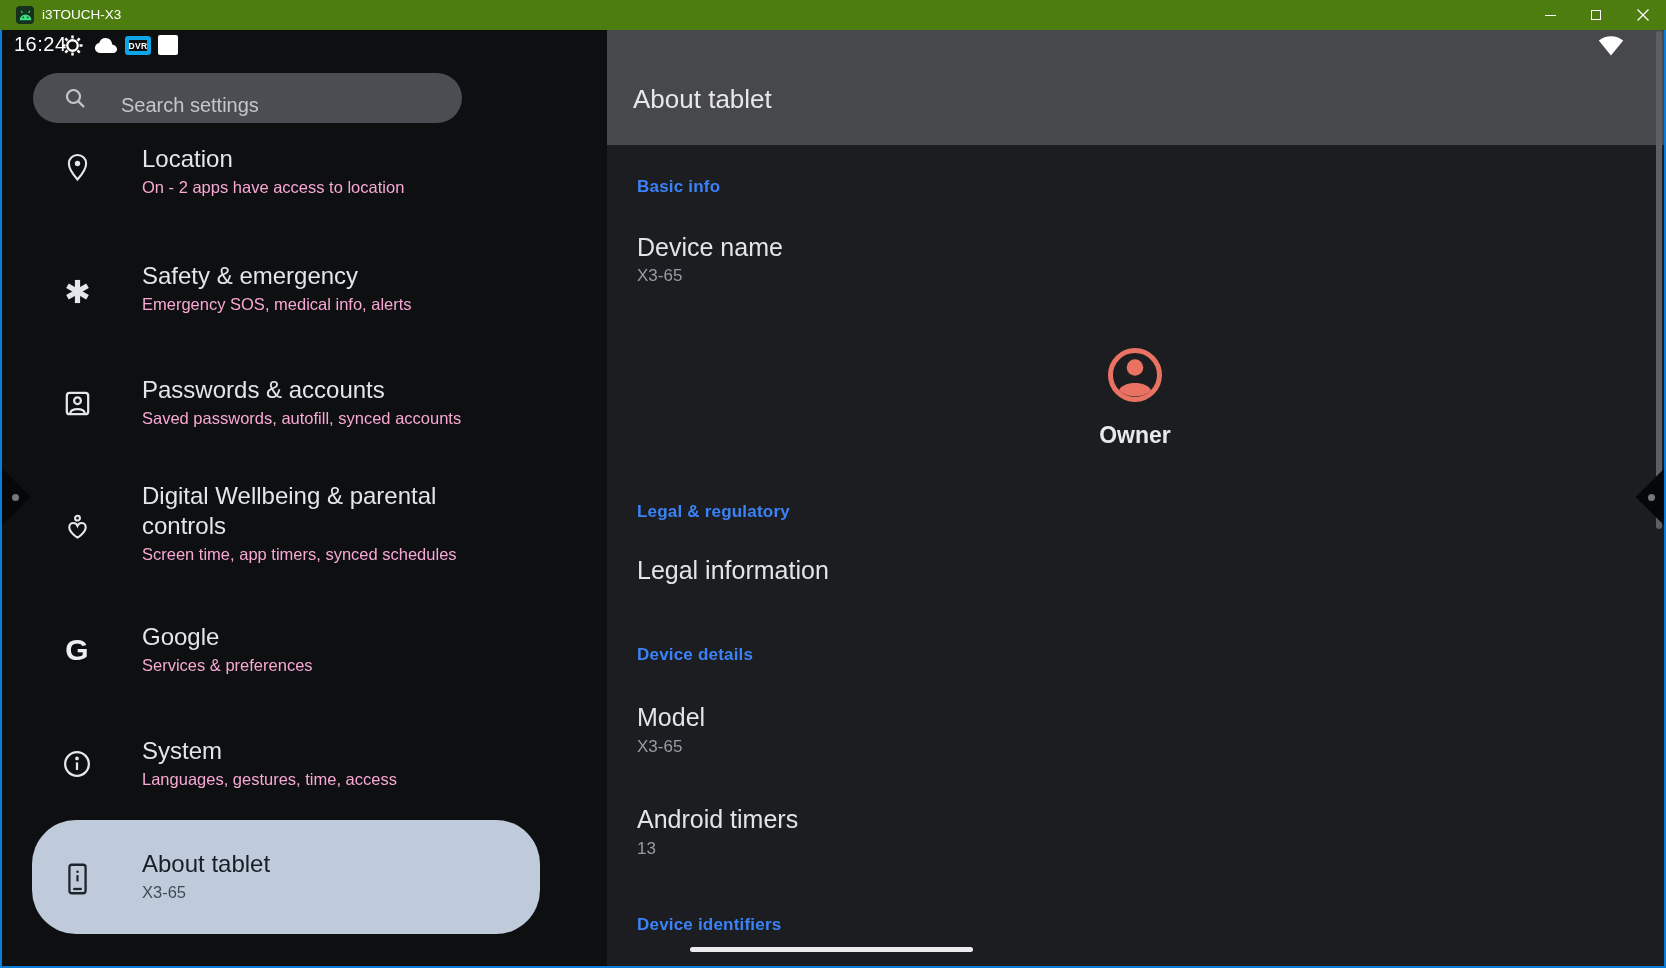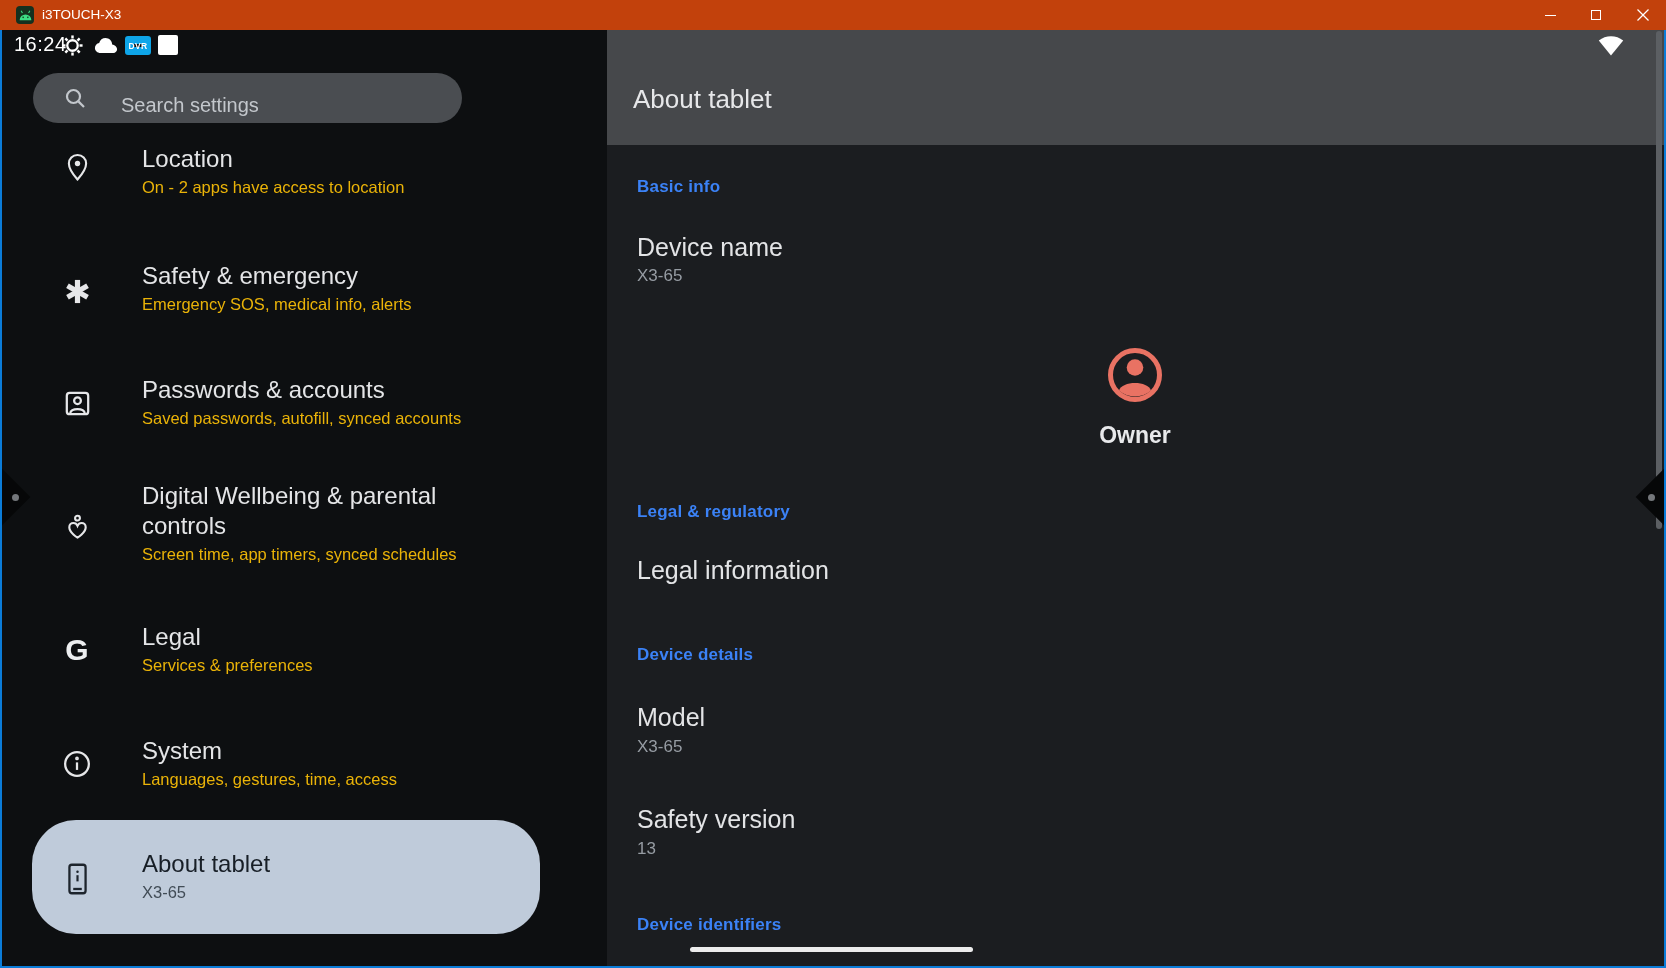--- a/index.html
+++ b/index.html
@@ -1,53 +1,53 @@
 <!DOCTYPE html>
 <html><head>
 <meta charset="utf-8">
 <style>
   html,body{margin:0;padding:0;background:#000;}
   *{box-sizing:border-box;font-family:"Liberation Sans",sans-serif;}
   .screen{position:relative;width:1666px;height:968px;overflow:hidden;background:#1b1d20;}
 
   
-  .titlebar{position:absolute;left:0;top:0;width:1666px;height:30px;background:#c2410c;display:flex;align-items:center;}
+  .titlebar{position:absolute;left:0;top:0;width:1666px;height:30px;background:#4d7c0f;display:flex;align-items:center;}
   .app-badge{position:absolute;left:16px;top:6px;width:18px;height:18px;background:#15301f;border-radius:4px;display:flex;align-items:center;justify-content:center;}
   .win-title{position:absolute;left:42px;top:0;line-height:30px;font-size:13.5px;color:#fff;}
   .win-btn{position:absolute;top:0;width:46px;height:30px;display:flex;align-items:center;justify-content:center;cursor:default;}
   .btn-min{left:1527px;} .btn-max{left:1573px;} .btn-close{left:1620px;}
   .glyph-min{display:block;width:11px;height:0;border-top:1.4px solid #fff;}
   .glyph-max{display:block;width:10px;height:10px;border:1.4px solid #fff;}
   .border-left,.border-right{position:absolute;top:30px;width:2px;height:938px;background:#0b7cd8;}
   .border-left{left:0;} .border-right{left:1664px;}
   .border-bottom{position:absolute;left:0;top:966px;width:1666px;height:2px;background:#0b7cd8;}
 
   
   .sidebar{position:absolute;left:2px;top:30px;width:605px;height:936px;background:#0d0f11;}
   .main-header{position:absolute;left:607px;top:30px;width:1057px;height:115px;background:#46484b;}
   .main-content{position:absolute;left:607px;top:145px;width:1057px;height:821px;background:#1b1d20;}
 
   
   .stat-time{position:absolute;left:14px;top:33px;font-size:20px;color:#fff;letter-spacing:.5px;}
   .stat-ic{position:absolute;top:35px;}
-  .dvr-badge{position:absolute;left:125px;top:36px;width:26px;height:19px;border:8px solid #0ea5e9;border-radius:3px;color:#fff;font-size:8.5px;font-weight:700;display:flex;align-items:center;justify-content:center;letter-spacing:.3px;}
+  .dvr-badge{position:absolute;left:125px;top:36px;width:26px;height:19px;border:4px solid #0ea5e9;border-radius:3px;color:#fff;font-size:8.5px;font-weight:700;display:flex;align-items:center;justify-content:center;letter-spacing:.3px;}
   .sq-badge{position:absolute;left:158px;top:35px;width:20px;height:20px;background:#fff;border-radius:2px;}
   .wifi-ic{position:absolute;left:1598px;top:36px;}
 
   
   .search-pill{position:absolute;left:33px;top:73px;width:429px;height:50px;border-radius:25px;background:#4a4d51;}
   .search-pill svg{position:absolute;left:30px;top:13px;}
   .search-pill input{position:absolute;left:86px;top:0;width:330px;height:65px;background:transparent;border:none;outline:none;font-size:20px;color:#e2e4e7;}
   .search-pill input::placeholder{color:#c3c7cc;opacity:1;}
 
   
   .nav-icon{position:absolute;left:60px;width:34px;height:34px;display:flex;align-items:center;justify-content:center;}
   .nav-texts{position:absolute;left:118px;width:400px;margin-left:24px;}
   .nav-title{font-size:24px;line-height:30px;color:#e4e5e7;}
-  .nav-sub{font-size:16.5px;line-height:20px;color:#eab308;margin-top:3px;}
+  .nav-sub{font-size:16.5px;line-height:20px;color:#f9a8d4;margin-top:3px;}
   .nav-texts.narrow{width:350px;}
   .sel-pill{position:absolute;left:32px;top:820px;width:508px;height:114px;border-radius:44px;background:#bfcbda;}
   .sel-title{color:#171e26;}
   .sel-sub{color:#414c56;}
   .g-glyph{font-size:30px;font-weight:700;color:#eceef0;line-height:34px;}
 
   
   .main-title{position:absolute;left:633px;top:84px;font-size:26px;color:#e6e7e9;}
   .sec-hdr{position:absolute;left:637px;font-size:17px;font-weight:700;color:#3b82f6;letter-spacing:.2px;}
   .row-title{position:absolute;left:637px;font-size:25px;color:#e3e4e6;}
@@ -192,21 +192,21 @@
       <div class="nav-title">Digital Wellbeing &amp; parental controls</div>
       <div class="nav-sub">Screen time, app timers, synced schedules</div>
     </div>
   </div>
 
   <div>
     <span class="nav-icon" style="top:633px;">
       <span class="g-glyph">G</span>
     </span>
     <div class="nav-texts" style="top:622px;">
-      <div class="nav-title">Legal</div>
+      <div class="nav-title">Google</div>
       <div class="nav-sub">Services &amp; preferences</div>
     </div>
   </div>
 
   <div>
     <span class="nav-icon" style="top:747px;">
       <svg viewBox="0 0 26 26" width="28" height="28" fill="none" stroke="#e6e7e9" stroke-width="2.1">
         <circle cx="13" cy="13" r="11"></circle>
         <line x1="13" y1="11.5" x2="13" y2="18.5"></line>
         <circle cx="13" cy="7.8" r="0.7" fill="#e6e7e9"></circle>
@@ -248,21 +248,21 @@
     </svg>
     <div class="owner-label">Owner</div>
   </div>
 
   <div class="sec-hdr" style="top:502px;">Legal &amp; regulatory</div>
   <div class="row-title" style="top:556px;">Legal information</div>
 
   <div class="sec-hdr" style="top:645px;">Device details</div>
   <div class="row-title" style="top:703px;">Model</div>
   <div class="row-val" style="top:737px;">X3-65</div>
-  <div class="row-title" style="top:805px;">Safety version</div>
+  <div class="row-title" style="top:805px;">Android timers</div>
   <div class="row-val" style="top:839px;">13</div>
 
   <div class="sec-hdr" style="top:915px;">Device identifiers</div>
 
   <div class="nav-handle"></div>
 
   <div class="v-scroll"></div>
   <div class="edge-handle eh-left"></div>
   <div class="eh-dot eh-dot-left"></div>
   <div class="edge-handle eh-right"></div>

